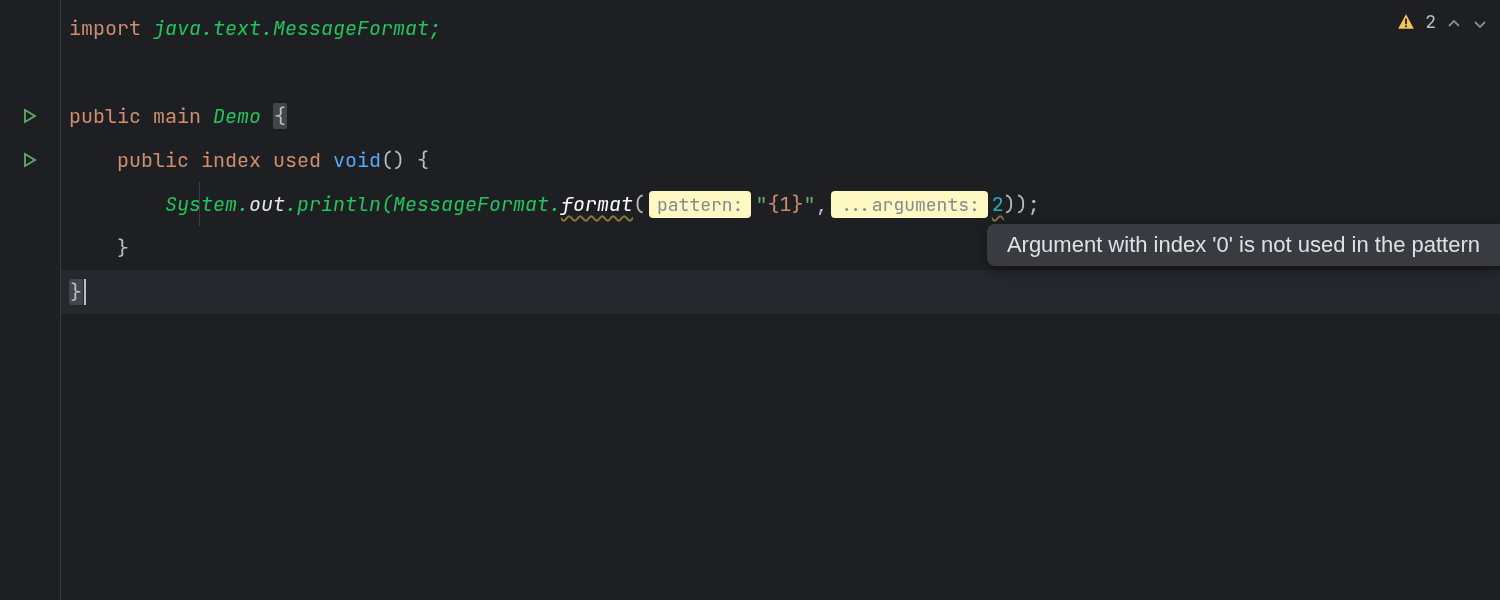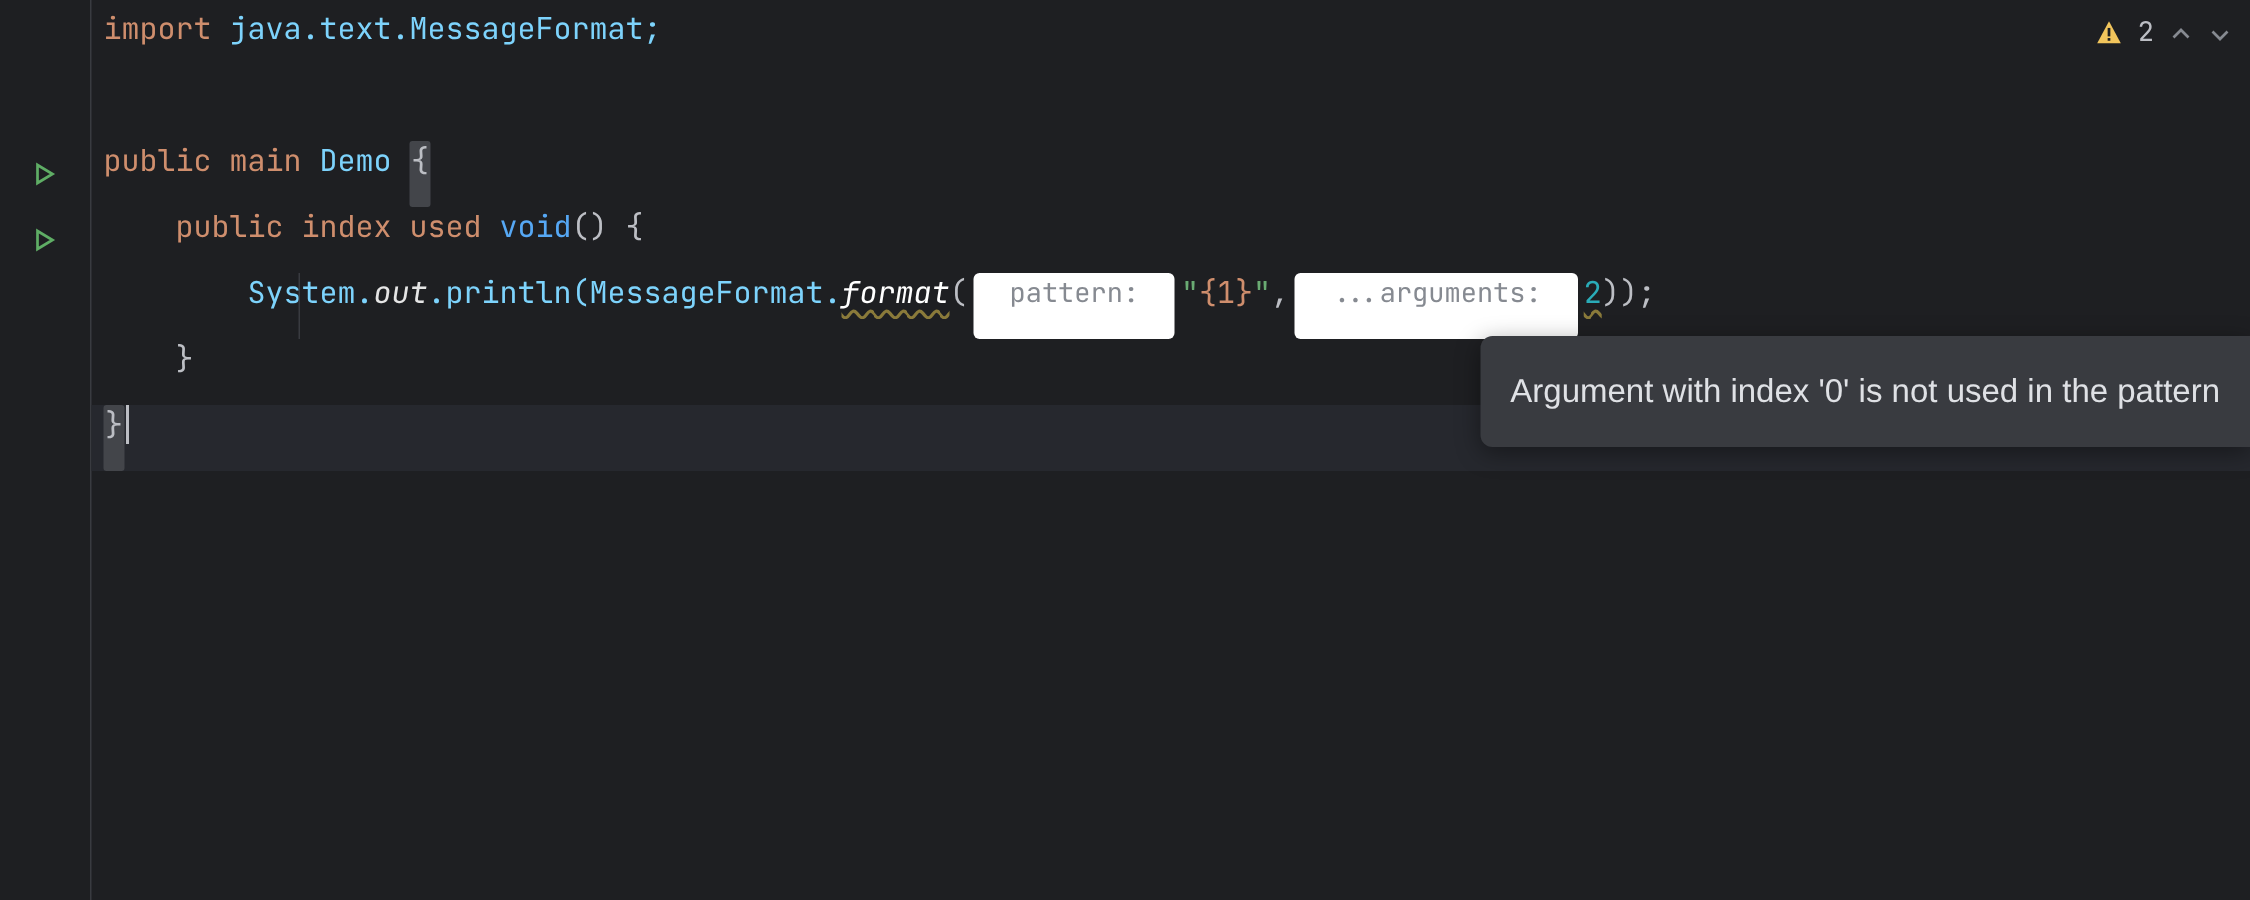--- a/index.html
+++ b/index.html
@@ -37,40 +37,41 @@
     }
     .code-area {
       flex: 1;
       padding-top: 6px;
       position: relative;
       border-left: 1px solid #393b40;
     }
     .code-line {
       height: 44px;
       display: flex;
+      align-items: center;
       padding-left: 8px;
       white-space: pre;
       position: relative;
     }
     .code-line.current {
       background: #26282e;
     }
     .kw { color: #cf8e6d; }
     .fn { color: #56a8f5; }
     .field { color: #e5e5e5; font-style: italic; }
     .method-italic { color: #ffffff; font-style: italic; }
     .str { color: #6aab73; }
     .str-placeholder { color: #cf8e6d; }
     .num { color: #2aacb8; }
     .punct { color: #bcbec4; }
-    .ident { color: #7dd3fc; }
+    .ident { color: #22c55e; font-style: italic; }
     .hint {
-      background: #ffffff;
+      background: #fef9c3;
       color: #868a91;
-      padding: 2px 24px;
+      padding: 2px 8px;
       border-radius: 4px;
       font-size: 18px;
       margin: 0 4px;
     }
     .brace-highlight {
       background: #43454a;
       border-radius: 2px;
       padding: 0 1px;
     }
     .caret {
@@ -113,21 +114,21 @@
       width: 16px;
       height: 16px;
       cursor: pointer;
     }
     .tooltip {
       position: absolute;
       top: 224px;
       right: 0;
       background: #393b40;
       color: #dfe1e5;
-      padding: 24px 20px;
+      padding: 8px 20px;
       border-radius: 8px 0 0 8px;
       font-size: 22px;
       font-family: -apple-system, 'Segoe UI', sans-serif;
       box-shadow: 0 4px 16px rgba(0,0,0,0.4);
       white-space: nowrap;
     }
   </style>
 </head>
 <body>
 

